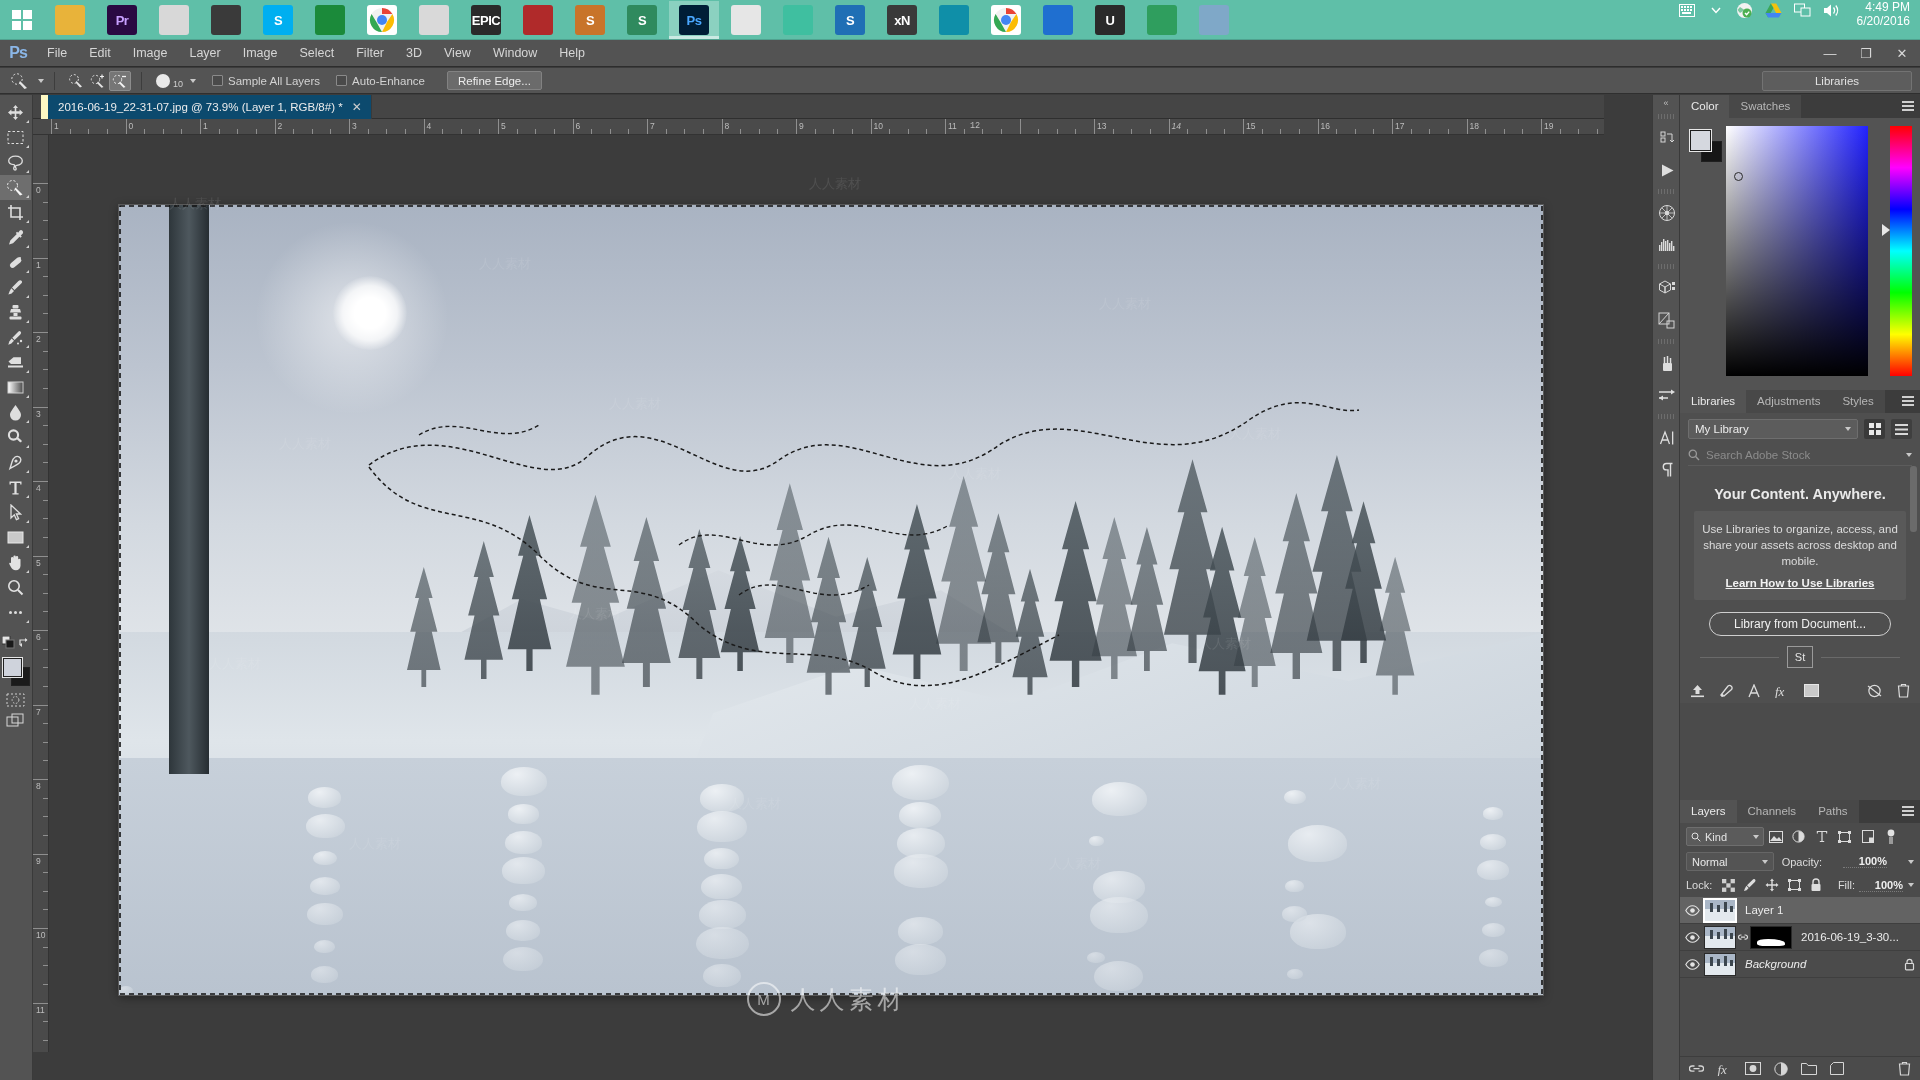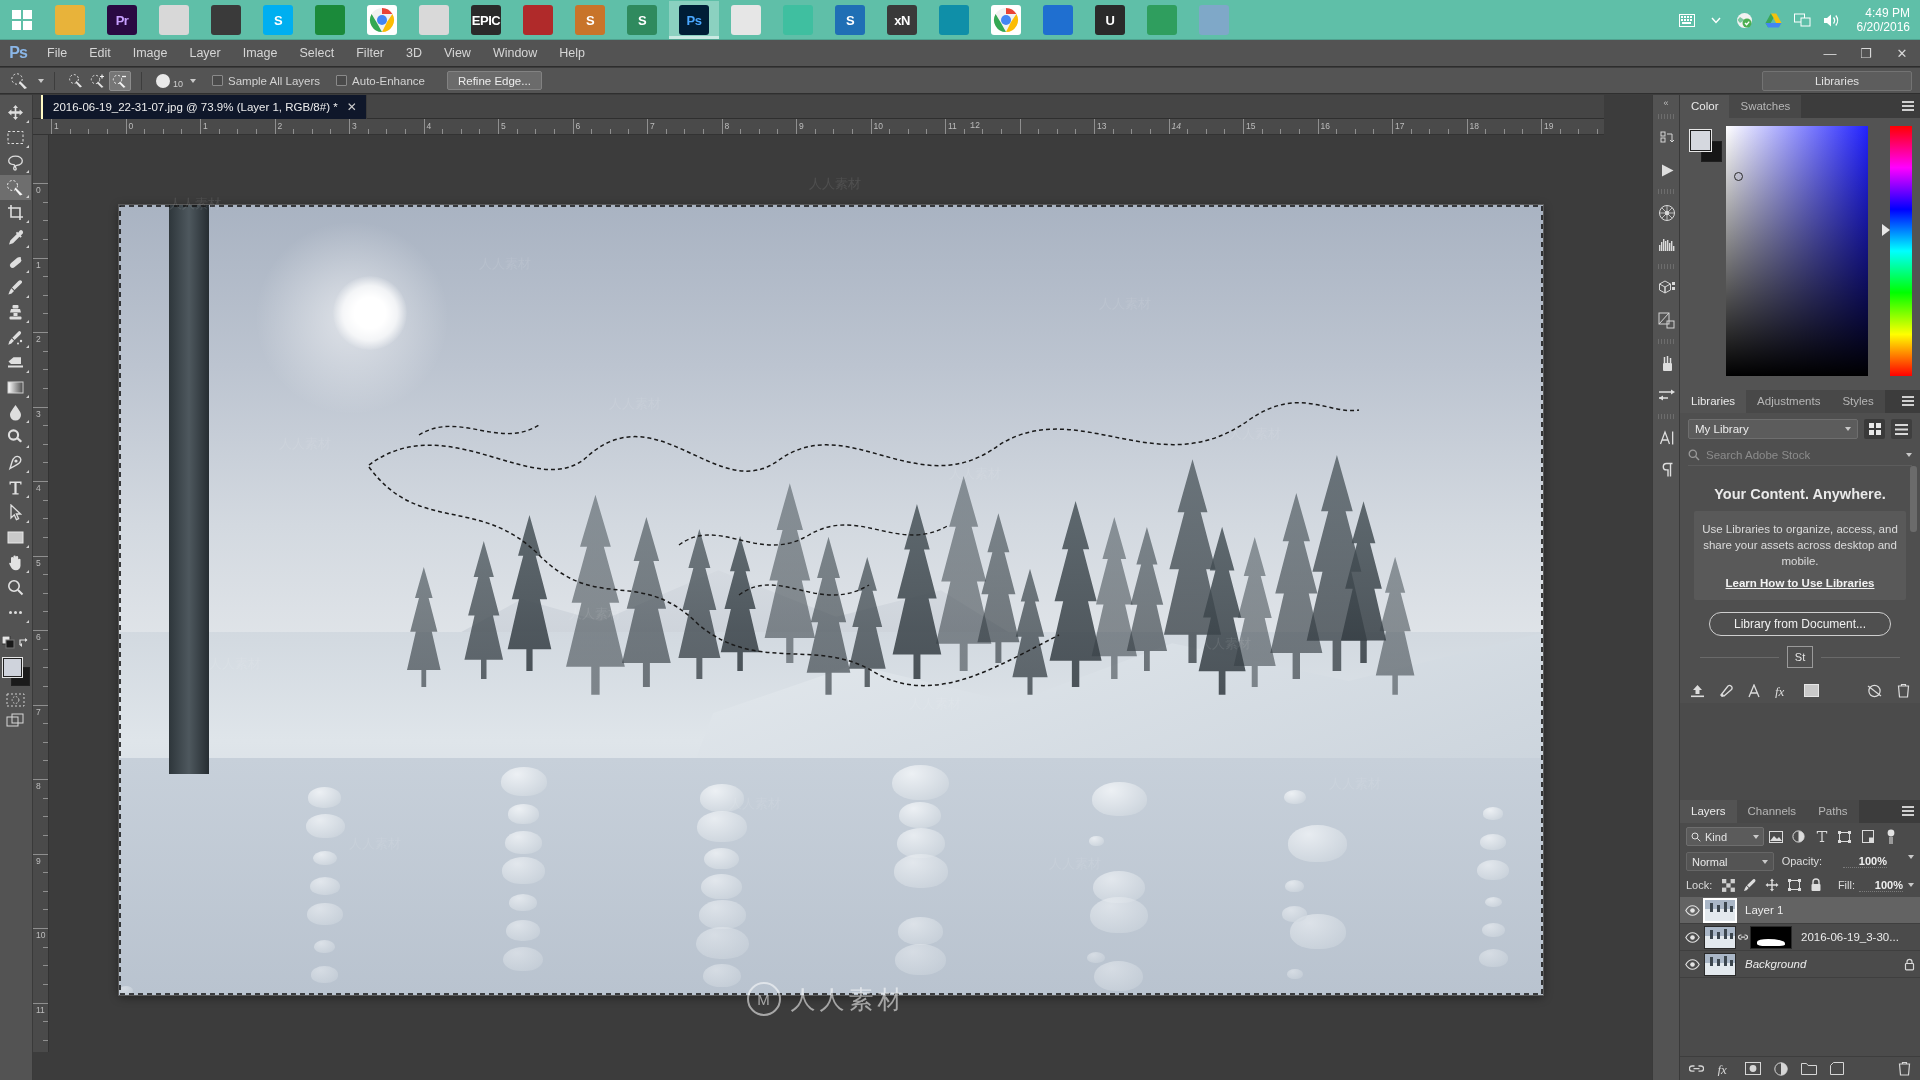--- a/index.html
+++ b/index.html
@@ -28,21 +28,21 @@
   }
   .tb-app.active { background:rgba(255,255,255,.28); box-shadow:inset 0 -3px 0 rgba(255,255,255,.55); }
   .tb-app .ic {
     width:30px; height:30px; border-radius:3px;
     display:flex; align-items:center; justify-content:center;
     font-size:13px; font-weight:bold; color:#fff; letter-spacing:-.5px;
     overflow:hidden; font-family:"Liberation Sans",sans-serif;
   }
   .tray {
     position:absolute; right:0; top:0; height:40px;
-    display:flex; align-items:center; gap:9px; padding-right:10px; color:#fff;
+    display:flex; align-items:flex-start; gap:9px; padding-right:10px; color:#fff;
   }
   .tray .ticon { width:20px; height:20px; display:flex; align-items:center; justify-content:center; }
   .clock { text-align:right; font-size:12px; line-height:14px; color:#fff; padding-left:6px; }
 
   
   .menubar {
     position:absolute; left:0; top:40px; width:1920px; height:27px;
     background:#535353; display:flex; align-items:center;
     border-bottom:1px solid #2d2d2d;
   }
@@ -106,23 +106,23 @@
   .fgbg .bg { left:11px; top:11px; background:#1b1b1b; }
   .mini { width:31px; height:20px; display:flex; align-items:center; justify-content:center; }
 
   
   .tabstrip {
     position:absolute; left:33px; top:95px; right:316px; height:24px;
     background:#454545; border-bottom:1px solid #2f2f2f;
   }
   .doctab {
     position:absolute; left:8px; top:0; height:24px;
-    background:#0f172a; display:flex; align-items:center; gap:9px;
+    background:#0c4a6e; display:flex; align-items:center; gap:9px;
     padding:0 9px 0 10px; font-size:11.5px; color:#ececec;
-    border-right:1px solid #3a3a3a; border-left:2px solid #fef9c3;
+    border-right:1px solid #3a3a3a; border-left:7px solid #fef9c3;
   }
   .doctab .x { color:#cfcfcf; font-size:12px; }
 
   
   .rulerH {
     position:absolute; left:33px; top:119px; right:316px; height:16px;
     background:#4a4a4a; border-bottom:1px solid #333; overflow:hidden;
   }
   .rulerV {
     position:absolute; left:33px; top:135px; width:16px; bottom:28px;
@@ -252,21 +252,21 @@
 
   
   .layerspanel { background:#4b4b4b; position:absolute; left:0; right:0; bottom:0; top:auto; }
   .filterrow { display:flex; align-items:center; gap:0; padding:4px 6px; }
   .kindsel { width:78px; height:19px; background:#5b5b5b; border:1px solid #6e6e6e; border-radius:2px;
     display:flex; align-items:center; gap:4px; padding:0 4px; font-size:11px; color:#e4e4e4; }
   .filter-ic { width:23px; height:19px; display:flex; align-items:center; justify-content:center; }
   .blendrow { display:flex; align-items:center; gap:0; padding:2px 6px; font-size:11px; color:#dcdcdc; }
   .blendsel { width:98px; height:19px; background:#545454; border:1px solid #666; border-radius:2px;
     display:flex; align-items:center; justify-content:space-between; padding:0 5px; font-size:11px; color:#e9e9e9; }
-  .opa { margin-left:8px; display:flex; gap:21px; }
+  .opa { margin-left:8px; display:flex; align-items:center; gap:21px; }
   .opaval { width:44px; text-align:right; font-size:11px; color:#eee; border-bottom:1px dotted #7a7a7a;font-weight:bold; }
   .lockrow { display:flex; align-items:center; gap:0; padding:3px 6px; font-size:11px; color:#dcdcdc; }
   .lock-ic { width:22px; height:18px; display:flex; align-items:center; justify-content:center; }
 
   .layerrow { display:flex; align-items:center; height:27px; border-bottom:1px solid #3f3f3f; }
   .layerrow.sel { background:#636363; }
   .eye { width:24px; display:flex; align-items:center; justify-content:center; }
   .thumb48 { width:32px; height:23px; border:1px solid #2a2a2a; overflow:hidden; position:relative;
     background:linear-gradient(#9fb0c4,#dde3e9); }
   .thumb48.selb { outline:2px solid #fff; outline-offset:-1px; }

